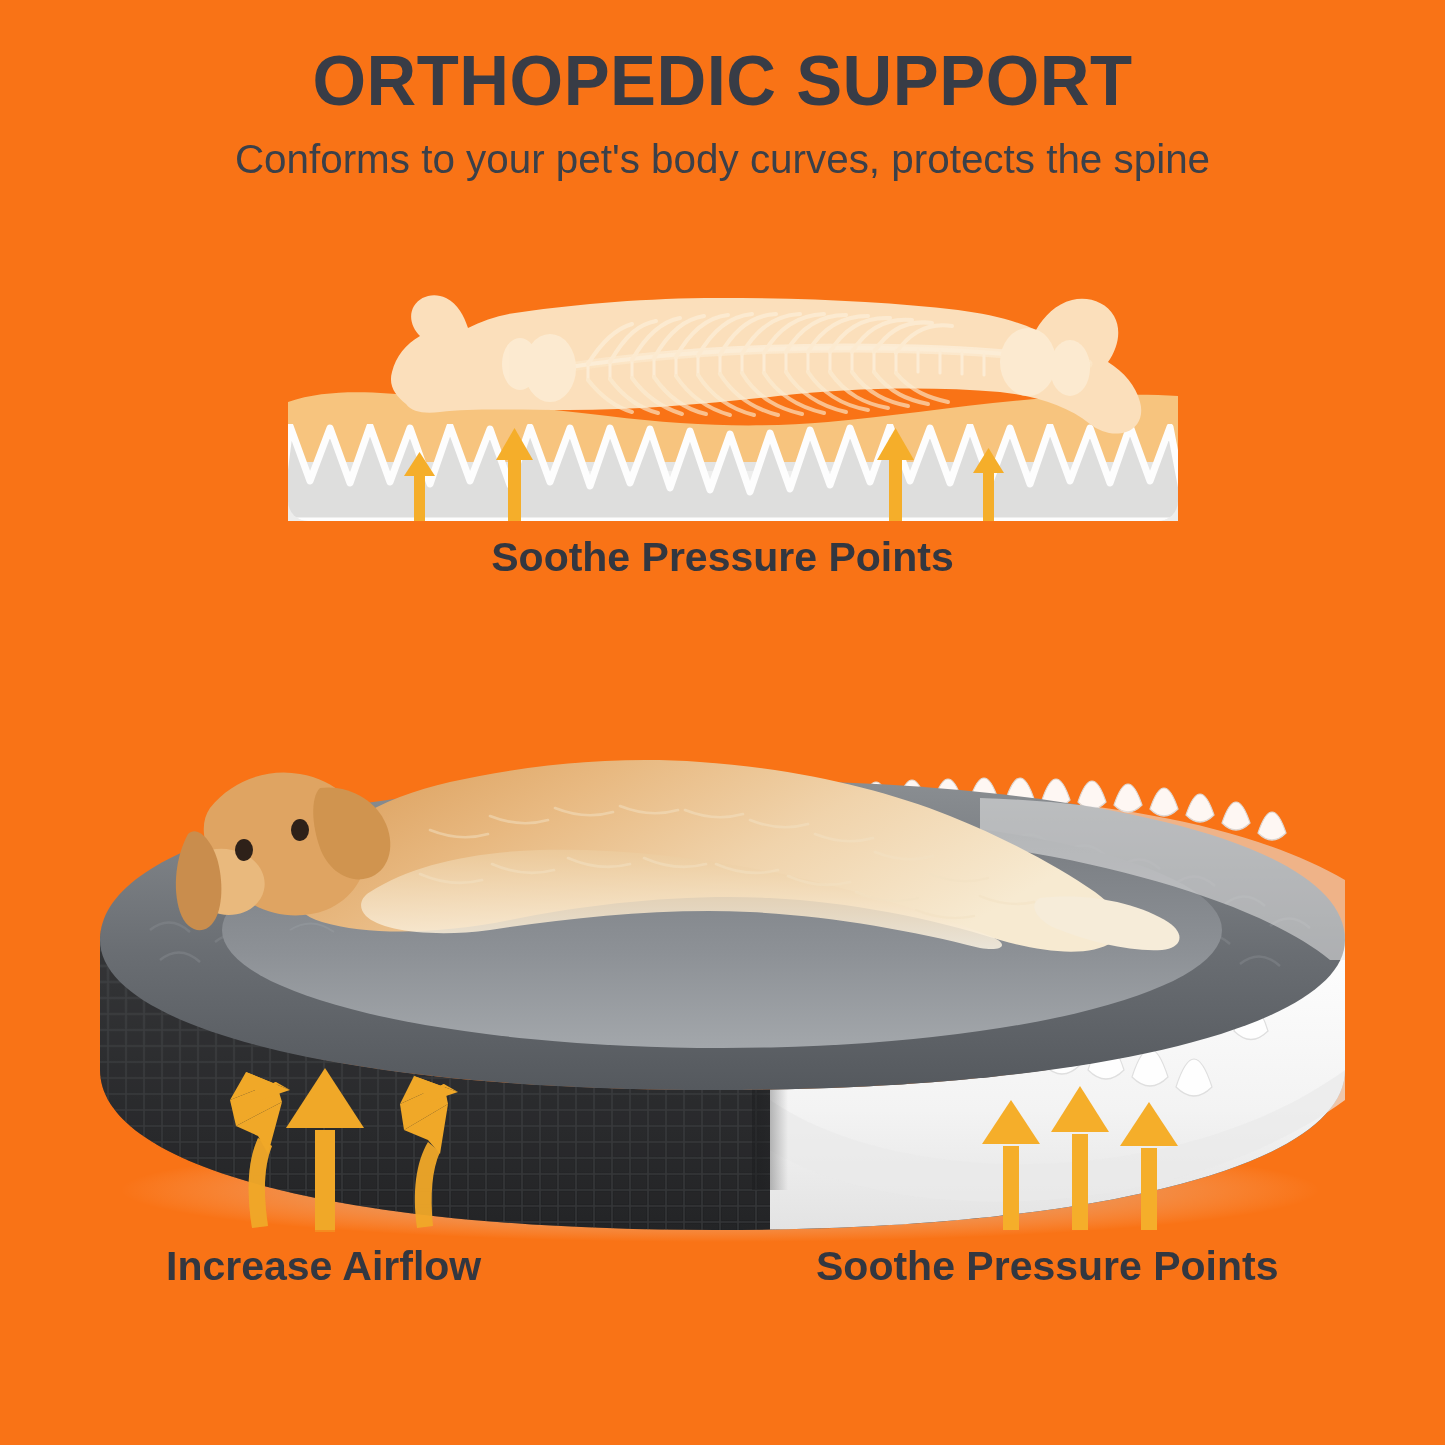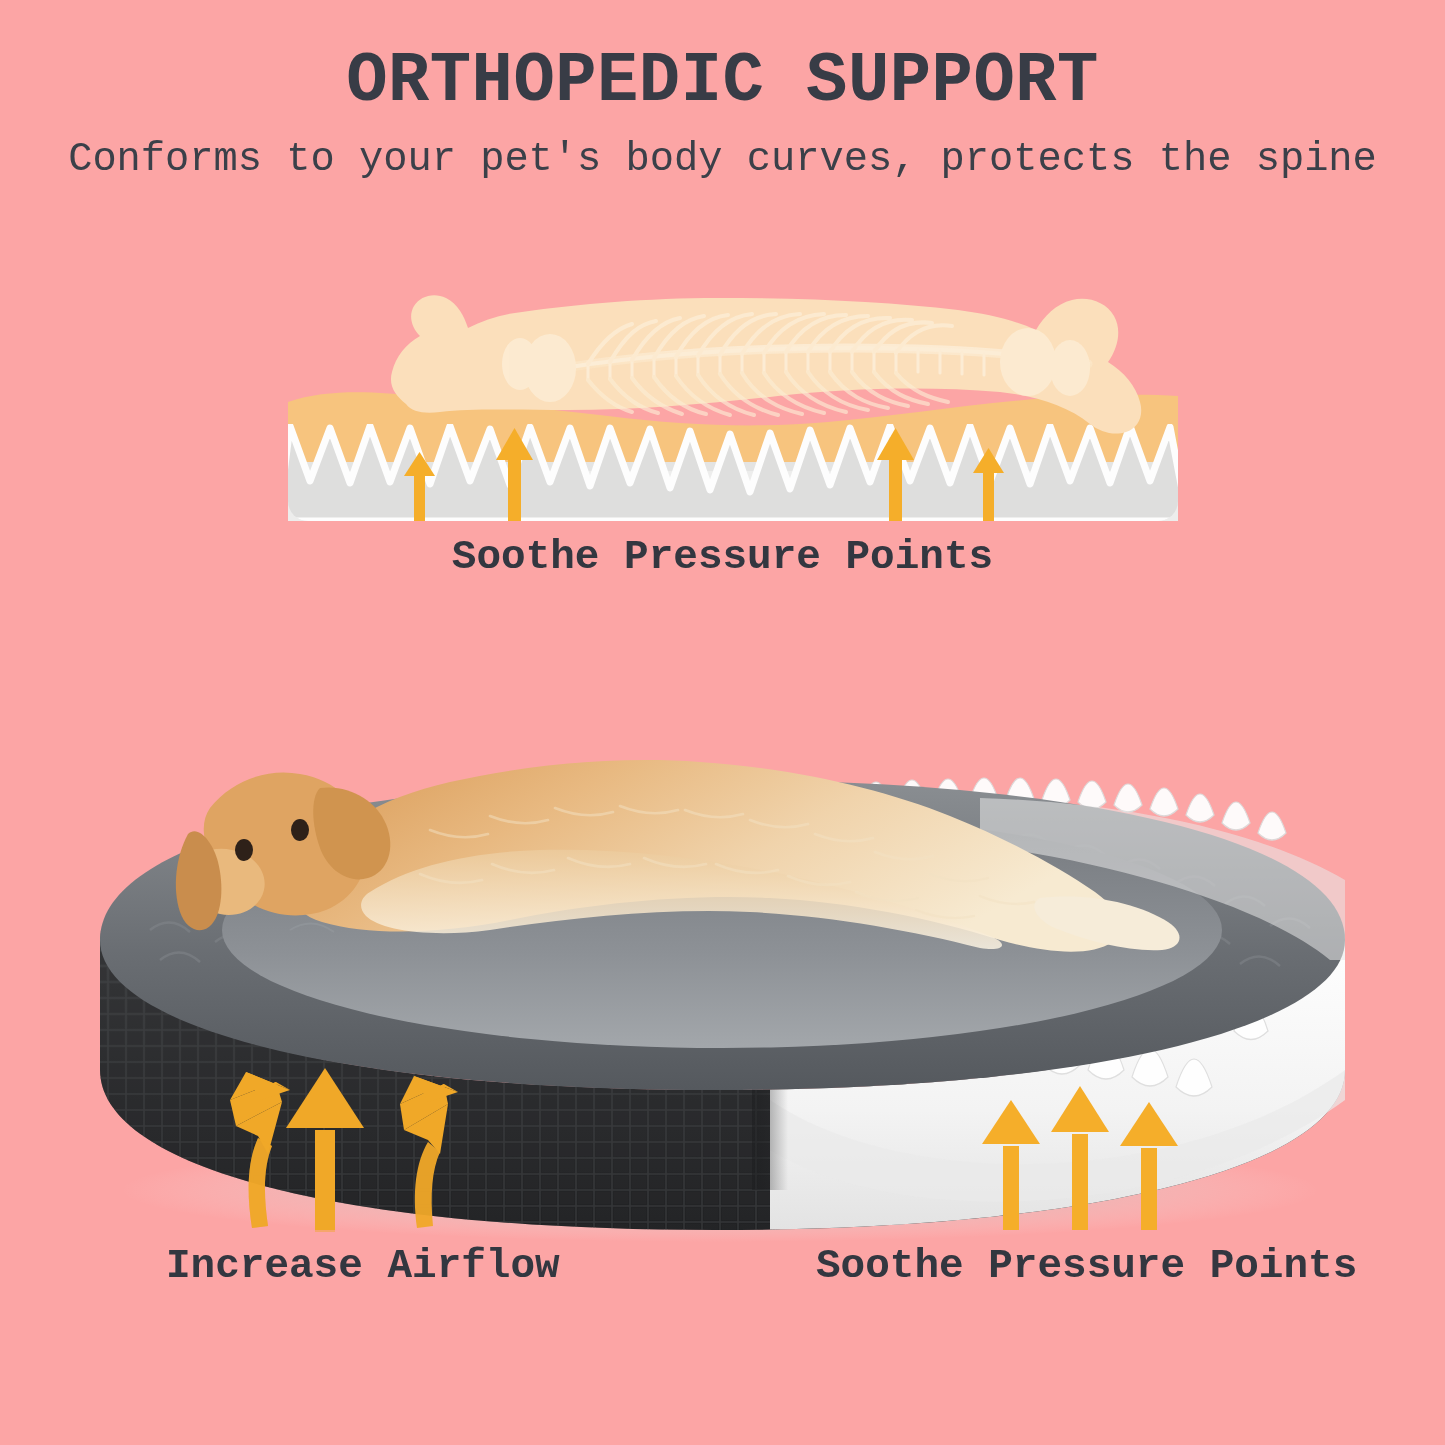--- a/index.html
+++ b/index.html
@@ -4,23 +4,23 @@
 <style>
   html, body {
     margin: 0;
     padding: 0;
     background: #ffffff;
   }
   #page {
     position: relative;
     width: 1445px;
     height: 1445px;
-    background: #fca5a5;
+    background: #f97316;
     overflow: hidden;
-    font-family: Liberation Mono, monospace;
+    font-family: Liberation Sans, sans-serif;
   }
 
   
   #header {
     position: absolute;
     top: 44px;
     left: 0;
     width: 1445px;
     text-align: center;
   }

